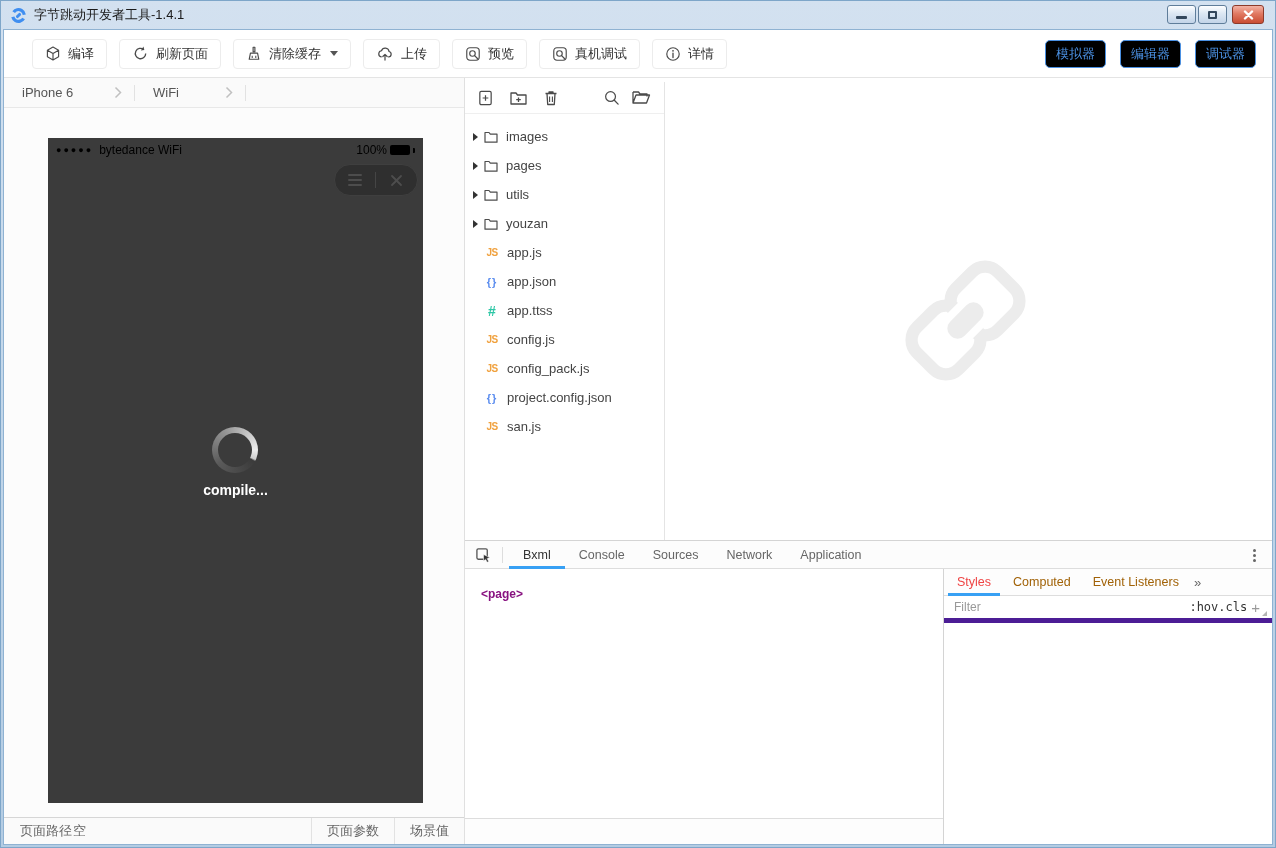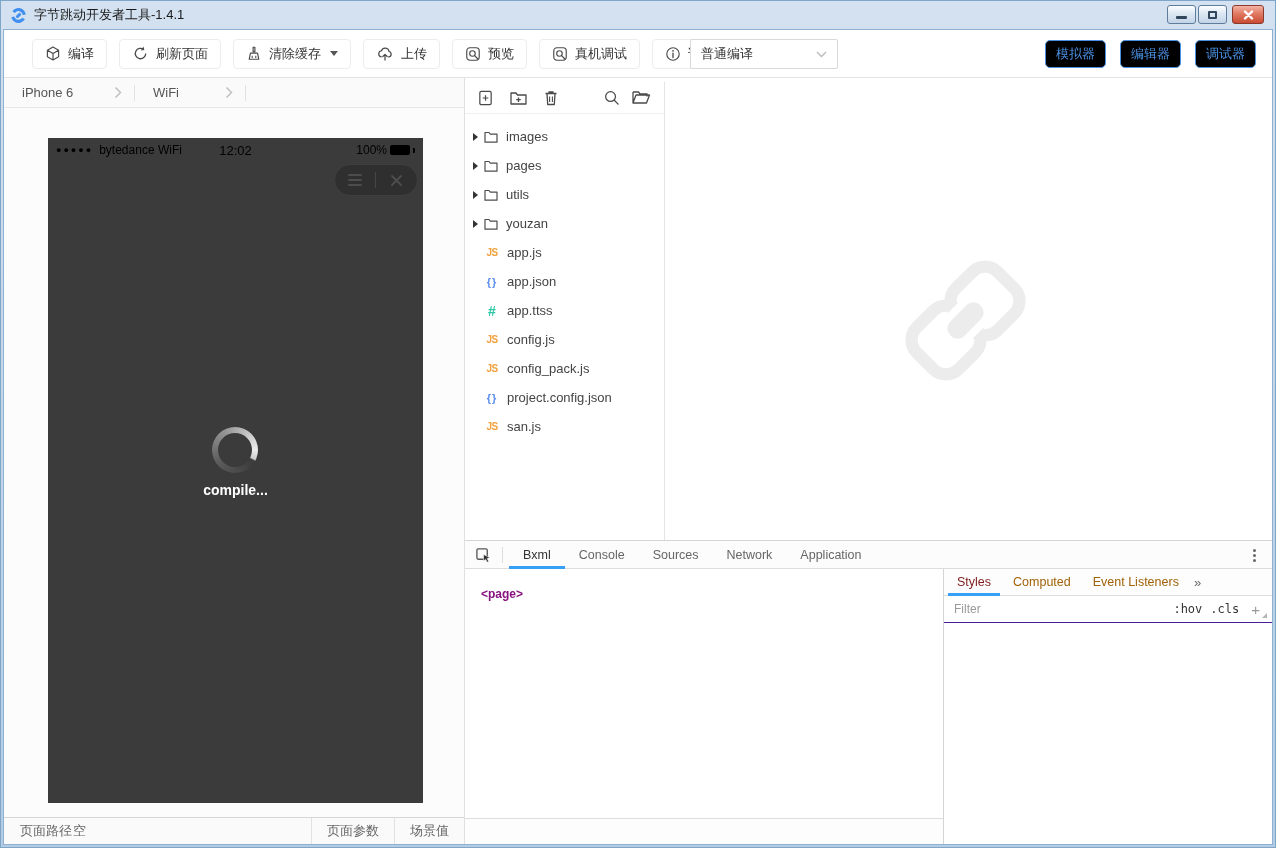--- a/index.html
+++ b/index.html
@@ -88,24 +88,24 @@
   .dt-tab.active{color:#333;}
   .dt-tab.active::after{content:"";position:absolute;left:0;right:0;bottom:-1px;height:3px;background:#37a0f4;}
   .kebab{position:absolute;right:12px;top:8px;width:12px;height:14px;cursor:pointer;display:flex;flex-direction:column;align-items:center;gap:2px;}
   .kebab i{width:3px;height:3px;background:#666;border-radius:50%;}
   .code-pane{position:absolute;left:0;top:28px;right:329px;bottom:0;background:#fff;}
   .code-lines{padding:10px 0 0 16px;font-family:"DejaVu Sans Mono",monospace;font-size:12px;line-height:30px;color:#881280;font-weight:bold;}
   .code-footer{position:absolute;left:0;right:0;bottom:0;height:26px;border-top:1px solid #ddd;background:#fdfdfd;}
   .styles-pane{position:absolute;right:0;top:28px;width:329px;bottom:0;background:#fff;border-left:1px solid #d4d4d4;}
   .sp-tabbar{height:27px;display:flex;align-items:center;border-bottom:1px solid #ddd;background:#fdfdfd;padding-left:2px;}
   .sp-tab{position:relative;height:100%;display:flex;align-items:center;padding:0 11px;font-size:12.5px;color:#a16207;cursor:pointer;}
-  .sp-tab.active{color:#7f1d1d;text-align:center;}
+  .sp-tab.active{color:#ef4444;text-align:center;}
   .sp-tab.active::after{content:"";position:absolute;left:2px;right:2px;bottom:-1px;height:3px;background:#37a0f4;}
   .sp-more{margin-left:4px;color:#666;font-size:13px;cursor:pointer;}
-  .filter-row{height:27px;display:flex;align-items:center;border-bottom:1px solid #4c1d95;padding:0 8px;gap:8px;}
+  .filter-row{height:27px;display:flex;align-items:center;border-bottom:5px solid #4c1d95;padding:0 8px;}
   .filter-input{flex:1;border:none;outline:none;font-size:12px;color:#333;min-width:40px;}
   .filter-input::placeholder{color:#999;}
   .fr-ctrl{font-family:"DejaVu Sans Mono",monospace;font-size:12px;color:#333;cursor:pointer;}
   .fr-add{position:relative;color:#999;font-size:15px;padding:0 4px;cursor:pointer;}
   .fr-add::after{content:"";position:absolute;right:-3px;bottom:0;border-left:5px solid transparent;border-bottom:5px solid #b5b5b5;}
 
   svg{flex:none;}
 </style>
 </head>
 <body>
@@ -189,26 +189,20 @@
 
       <button class="tb-btn">
         <svg width="16" height="16" viewBox="0 0 18 18">
           <circle cx="9" cy="9" r="7" fill="none" stroke="#4a4a4a" stroke-width="1.3"></circle>
           <path d="M9 8 v5" stroke="#4a4a4a" stroke-width="1.5" stroke-linecap="round"></path>
           <circle cx="9" cy="5.4" r="1" fill="#4a4a4a"></circle>
         </svg>
         <span>详情</span>
       </button>
 
-      <div class="compile-select">
-        <span>普通编译</span>
-        <svg width="11" height="7" viewBox="0 0 11 7">
-            <path d="M1 1 L5.5 5.5 L10 1" fill="none" stroke="#bbb" stroke-width="1.4"></path>
-          </svg>
-      </div>
 
       <div class="panel-toggles">
         <button class="pt-btn">模拟器</button>
         <button class="pt-btn">编辑器</button>
         <button class="pt-btn">调试器</button>
       </div>
     </div>
 
     <div class="left-panel">
       <div class="device-bar">
@@ -225,21 +219,20 @@
               <path d="M1.5 1.5 L6.5 6.5 L1.5 11.5" fill="none" stroke="#c0c0c0" stroke-width="1.5"></path>
             </svg>
         </div>
         <span class="vsep"></span>
       </div>
 
       <div class="phone">
         <div class="phone-status">
           <span class="sig-dots">●●●●●</span>
           <span class="carrier">bytedance WiFi</span>
-          <span class="ph-time">12:02</span>
           <span class="ph-batt">
             <span>100%</span>
             <span class="batt-body"></span>
             <span class="batt-tip"></span>
           </span>
         </div>
 
         <div class="capsule">
           <span class="burger">
               <i></i>

